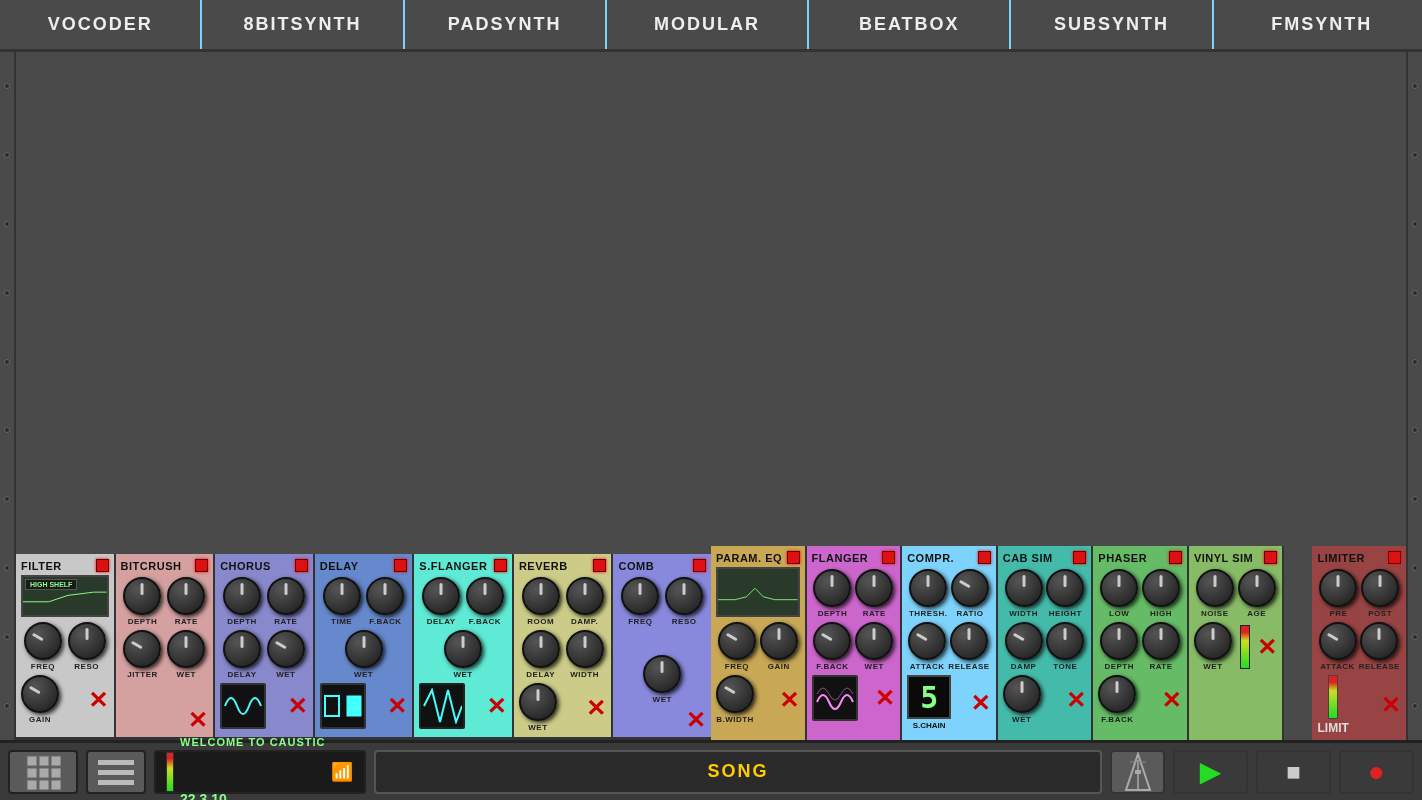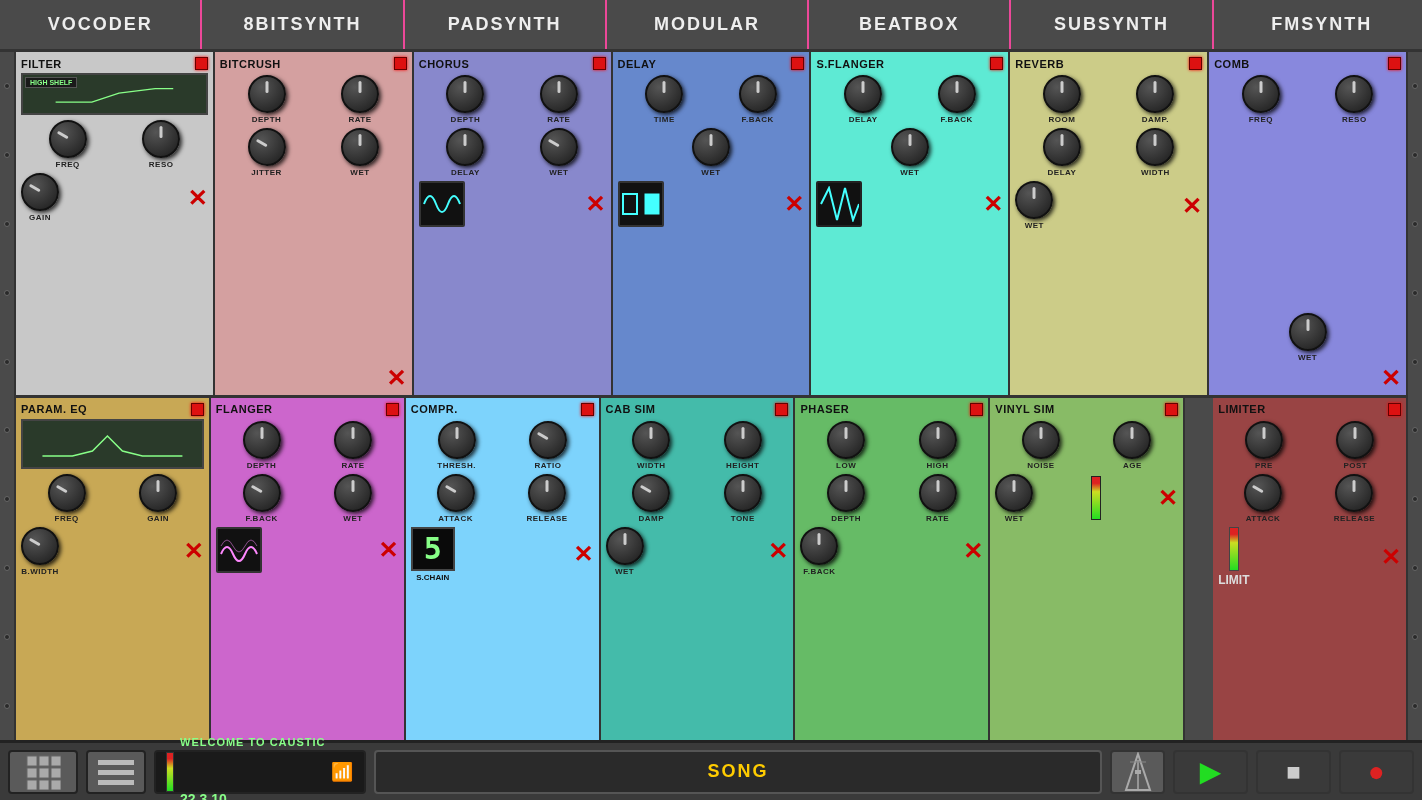--- a/index.html
+++ b/index.html
@@ -22,21 +22,21 @@
     }
     .synth-name-cell {
       flex: 1;
       display: flex;
       align-items: center;
       justify-content: center;
       font-size: 18px;
       font-weight: 900;
       color: #eee;
       letter-spacing: 2px;
-      border-right: 2px solid #ec4899;
+      border-right: 2px solid #7dd3fc;
     }
     .synth-name-cell:last-child { border-right: none; padding-left: 8px; }
 
     
     .knob-container {
       display: flex;
       flex-direction: column;
       align-items: center;
     }
     .knob {
@@ -331,21 +331,21 @@
       <div class="dot"></div>
       <div class="dot"></div>
       <div class="dot"></div>
       <div class="dot"></div>
       <div class="dot"></div>
       <div class="dot"></div>
       <div class="dot"></div>
       <div class="dot"></div>
     </div>
 
-    <div style="flex:1; display:flex; flex-direction:column;">
+    <div style="flex:1; display:flex; align-items:flex-end;">
 
       <div style="display:flex; flex:1; border-bottom:3px solid #333;">
 
         <div class="effect-cell panel-filter">
           <div class="fx-header">
             <span class="fx-title">FILTER</span>
             <div class="led-red"></div>
           </div>
 
           <div style="background:#2a3a2a; border:2px solid #444; height:42px; position:relative; margin-bottom:3px;">

